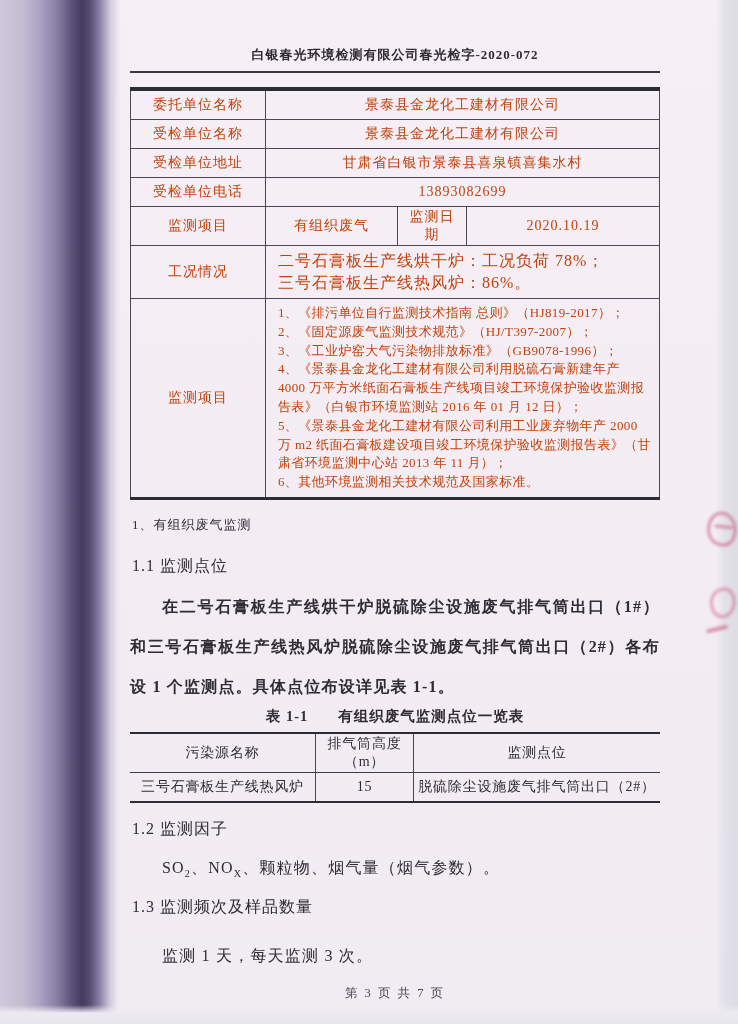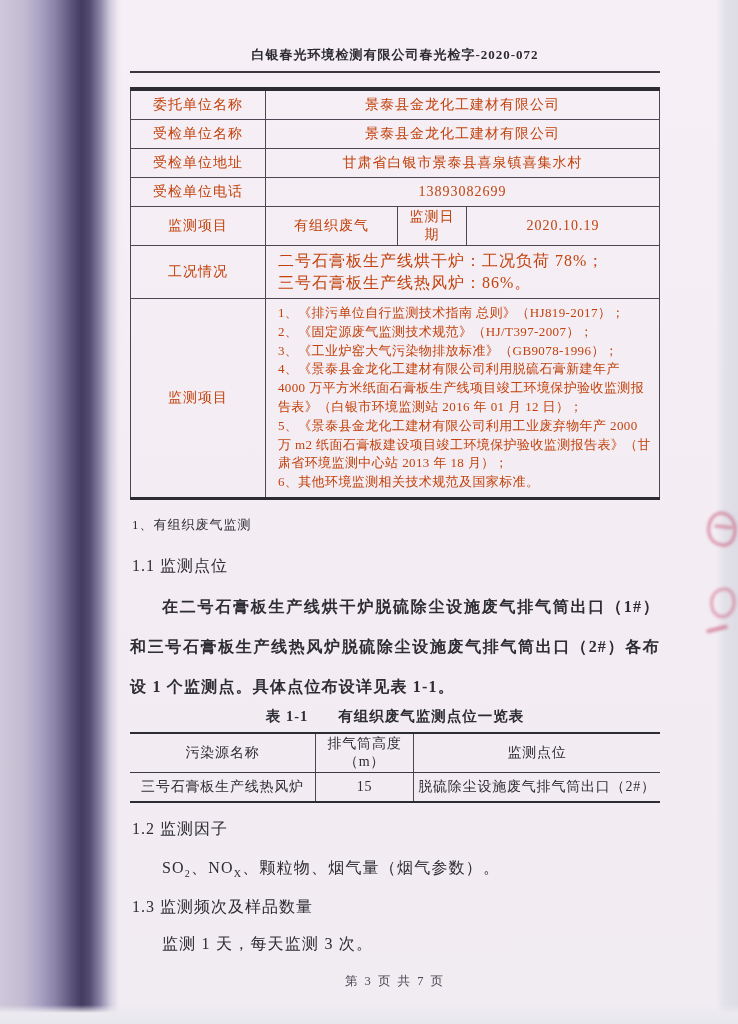--- a/index.html
+++ b/index.html
@@ -130,21 +130,21 @@
           <div>三号石膏板生产线热风炉：86%。</div>
         </td>
       </tr>
       <tr>
         <td>监测项目</td>
         <td colspan="3" class="left basis">
           <div>1、《排污单位自行监测技术指南 总则》（HJ819-2017）；</div>
           <div>2、《固定源废气监测技术规范》（HJ/T397-2007）；</div>
           <div>3、《工业炉窑大气污染物排放标准》（GB9078-1996）；</div>
           <div>4、《景泰县金龙化工建材有限公司利用脱硫石膏新建年产 4000 万平方米纸面石膏板生产线项目竣工环境保护验收监测报告表》（白银市环境监测站 2016 年 01 月 12 日）；</div>
-          <div>5、《景泰县金龙化工建材有限公司利用工业废弃物年产 2000 万 m2 纸面石膏板建设项目竣工环境保护验收监测报告表》（甘肃省环境监测中心站 2013 年 18 月）；</div>
+          <div>5、《景泰县金龙化工建材有限公司利用工业废弃物年产 2000 万 m2 纸面石膏板建设项目竣工环境保护验收监测报告表》（甘肃省环境监测中心站 2013 年 11 月）；</div>
           <div>6、其他环境监测相关技术规范及国家标准。</div>
         </td>
       </tr>
     </tbody>
   </table>
 
   <div class="sec-title">1、有组织废气监测</div>
   <div class="sub-title">1.1 监测点位</div>
   <p class="para">在二号石膏板生产线烘干炉脱硫除尘设施废气排气筒出口（1#）和三号石膏板生产线热风炉脱硫除尘设施废气排气筒出口（2#）各布设 1 个监测点。具体点位布设详见表 1-1。</p>
 
@@ -173,20 +173,20 @@
       </tr>
     </tbody>
   </table>
 
   <div class="sub-title" style="margin-top:16px">1.2 监测因子</div>
   <div class="indent-line">
     <span>SO</span><sub>2</sub><span>、NO</span><sub>X</sub><span>、颗粒物、烟气量（烟气参数）。</span>
   </div>
 
   <div class="sub-title" style="margin-top:18px">1.3 监测频次及样品数量</div>
-  <div class="indent-line" style="margin-top:16px">监测 1 天，每天监测 3 次。</div>
+  <div class="indent-line" style="margin-top:28px">监测 1 天，每天监测 3 次。</div>
 
   <div class="footer">第 3 页 共 7 页</div>
 </div>
 
 <div class="stamp stamp-a"></div>
 <div class="stamp stamp-b"></div>
 <div class="stamp stamp-c"></div>
 
 </body></html>

